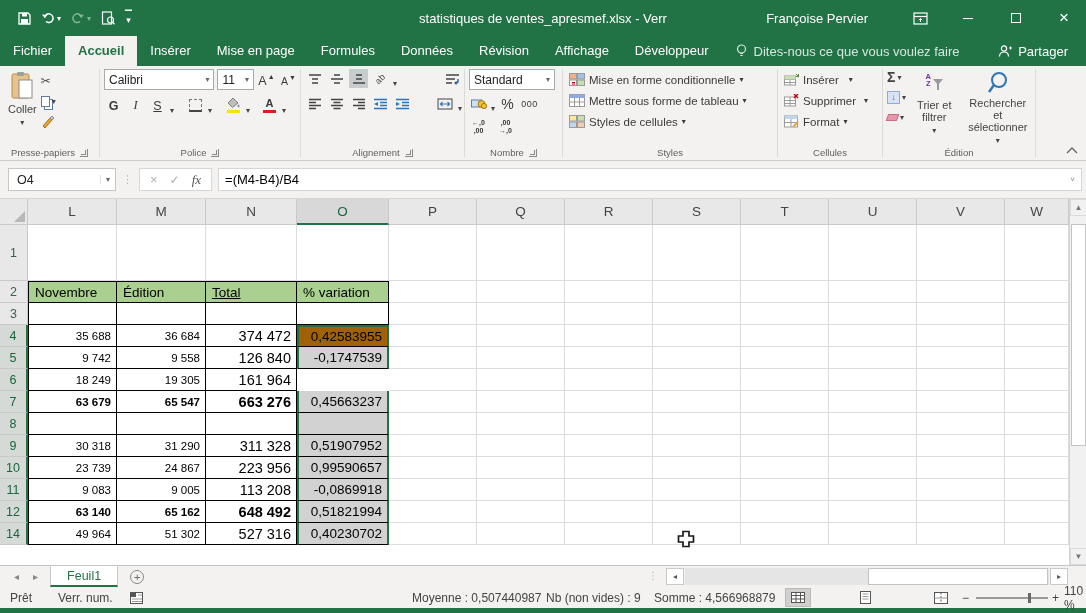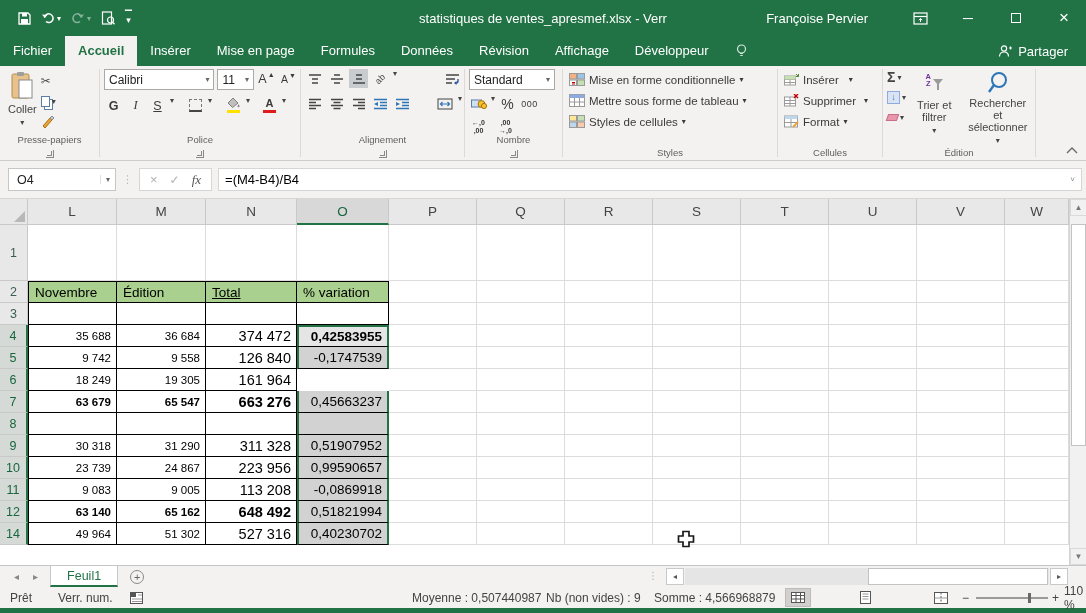--- a/index.html
+++ b/index.html
@@ -22,31 +22,31 @@
   .tabrow { height:30px; background:#217346; display:flex; align-items:stretch; color:#fff; font-size:13px; }
   .rtab { padding:7px 13px 0 13px; white-space:nowrap; }
   .rtab.active { background:#f3f2f1; color:#217346; font-weight:bold; }
   .tellme { display:flex; align-items:center; gap:7px; padding:0 14px; color:#d7e6dc; }
   .share { margin-left:auto; display:flex; align-items:center; gap:6px; padding-right:18px; color:#fff; }
 
   
   .ribbon { height:95px; background:#f3f2f1; border-bottom:1px solid #cfcdcb; display:flex; position:relative; font-size:11px; color:#444; }
   .rgroup { position:relative; padding:3px 2px 16px 4px; }
   .gdiv { width:1px; background:#dcdad8; margin:3px 0; flex:0 0 1px; }
-  .glabel { position:absolute; bottom:2px; left:0; right:0; display:flex; align-items:center; justify-content:center; gap:5px; font-size:9.5px; color:#605e5c;flex-direction:column; }
+  .glabel { position:absolute; bottom:2px; left:0; right:0; display:flex; align-items:center; justify-content:center; gap:5px; font-size:9.5px; color:#605e5c; }
   .launcher { width:8px; height:8px; border-right:1px solid #8a8886; border-bottom:1px solid #8a8886; position:relative; display:inline-block; }
   .launcher::after { content:""; position:absolute; right:1px; bottom:1px; width:4px; height:4px; border-right:1px solid #8a8886; border-bottom:1px solid #8a8886; }
   .bigbtn { display:flex; flex-direction:column; align-items:center; justify-content:flex-start; gap:2px; padding:2px 4px; font-size:11px; color:#444; text-align:center; line-height:12px; }
   .minicol { display:flex; flex-direction:column; gap:4px; padding-top:4px; }
   .mini { display:flex; align-items:center; gap:2px; height:16px; font-size:12px; color:#444; }
   .combo { background:#fff; border:1px solid #aaa9a8; height:21px; display:flex; align-items:center; padding:0 4px; font-size:12px; color:#222; }
   .combo .dd { margin-left:auto; color:#666; }
   .icnbtn { min-width:19px; height:19px; display:flex; align-items:center; justify-content:center; gap:1px; font-size:12.5px; color:#3b3a39; }
   .icnbtn.seld { background:#c9cccf; }
-  .frow { display:flex; align-items:flex-start; gap:3px; }
+  .frow { display:flex; align-items:flex-end; gap:3px; }
   .bold-g { font-weight:bold; }
   .ital-i { font-style:italic; font-family:"Liberation Serif",serif; }
   .und-s { text-decoration:underline; }
   .borderico { width:13px; height:13px; border:1px dashed #777; border-bottom:2px solid #444; }
   .colorbar { display:flex; flex-direction:column; align-items:center; line-height:10px; }
   .colorbar .bar { width:13px; height:3px; margin-top:1px; }
   .decico { font-size:7px; line-height:7px; color:#333; display:flex; flex-direction:column; align-items:center; font-weight:bold; }
   .menubtn { display:flex; align-items:center; gap:4px; height:21px; font-size:11.5px; color:#3b3a39; white-space:nowrap; }
   .eraser { width:11px; height:7px; background:#e896ab; transform:skewX(-20deg); border:1px solid #c86f87; }
   .funnel { width:0; height:0; border-left:5px solid transparent; border-right:5px solid transparent; border-top:6px solid #9a9a9a; position:relative; }
@@ -79,21 +79,21 @@
   .tb { border-right:1px solid #000; border-bottom:1px solid #000; }
   .tb-l { border-left:1px solid #000; }
   .tb-t { border-top:1px solid #000; }
   .th { background:#a9d08e; font-size:13.5px; color:#000; padding-left:6px; }
   .num { justify-content:flex-end; padding-right:5px; color:#000; }
   .scol { font-size:11.5px; }
   .ncol { font-size:14.5px; }
   .ocol { font-size:13.5px; }
   .b { font-weight:bold; }
   .sel { background:#d2d2d2; border-left:2px solid #217346; border-right:2px solid #217346; }
-  .sel-active { background:#e5e5e5; border-left:2px solid #217346; border-right:2px solid #217346; border-top:2px solid #217346;font-weight:bold; }
+  .sel-active { background:#a16207; border-left:2px solid #217346; border-right:2px solid #217346; border-top:2px solid #217346; }
 
   
   .vscroll { position:absolute; right:0; top:0; width:17px; height:366px; background:#f1f1f1; border-left:1px solid #d4d4d4; }
   .varrow { position:absolute; left:0; width:17px; height:17px; display:flex; align-items:center; justify-content:center; font-size:8px; color:#777; background:#f1f1f1; border:1px solid #dadada; }
   .vthumb { position:absolute; left:1px; width:15px; background:#fff; border:1px solid #c3c3c3; }
 
   
   .stabs { height:22px; background:#f3f2f1; border-top:1px solid #c6c6c6; display:flex; align-items:stretch; position:relative; font-size:12.5px; }
   .snav { display:flex; align-items:center; gap:14px; padding:0 12px 0 14px; color:#888; font-size:10px; }
   .sheettab { background:#fff; border-right:1px solid #c6c6c6; border-left:1px solid #c6c6c6; border-bottom:2px solid #217346; color:#217346; font-weight:normal; display:flex; align-items:center; padding:0 16px; }
@@ -180,20 +180,21 @@
   <span class="rtab">Formules</span>
   <span class="rtab">Données</span>
   <span class="rtab">Révision</span>
   <span class="rtab">Affichage</span>
   <span class="rtab">Développeur</span>
   <span class="tellme">
     <svg width="11" height="14" viewBox="0 0 11 14">
         <circle cx="5.5" cy="5" r="4" fill="none" stroke="#d7e6dc" stroke-width="1.2"></circle>
         <path d="M4 9.5h3M4.3 11.5h2.4" stroke="#d7e6dc" stroke-width="1.2"></path>
       </svg>
+    <span>Dites-nous ce que vous voulez faire</span>
   </span>
   <span class="share">
     <svg width="14" height="14" viewBox="0 0 14 14">
         <circle cx="6" cy="4.5" r="2.6" fill="none" stroke="#fff" stroke-width="1.2"></circle>
         <path d="M1.5 12.5c0-3 2-4.5 4.5-4.5s4.5 1.5 4.5 4.5" fill="none" stroke="#fff" stroke-width="1.2"></path>
         <path d="M11 4h3M12.5 2.5v3" stroke="#fff" stroke-width="1.1"></path>
       </svg>
     <span>Partager</span>
   </span>
 </div>

